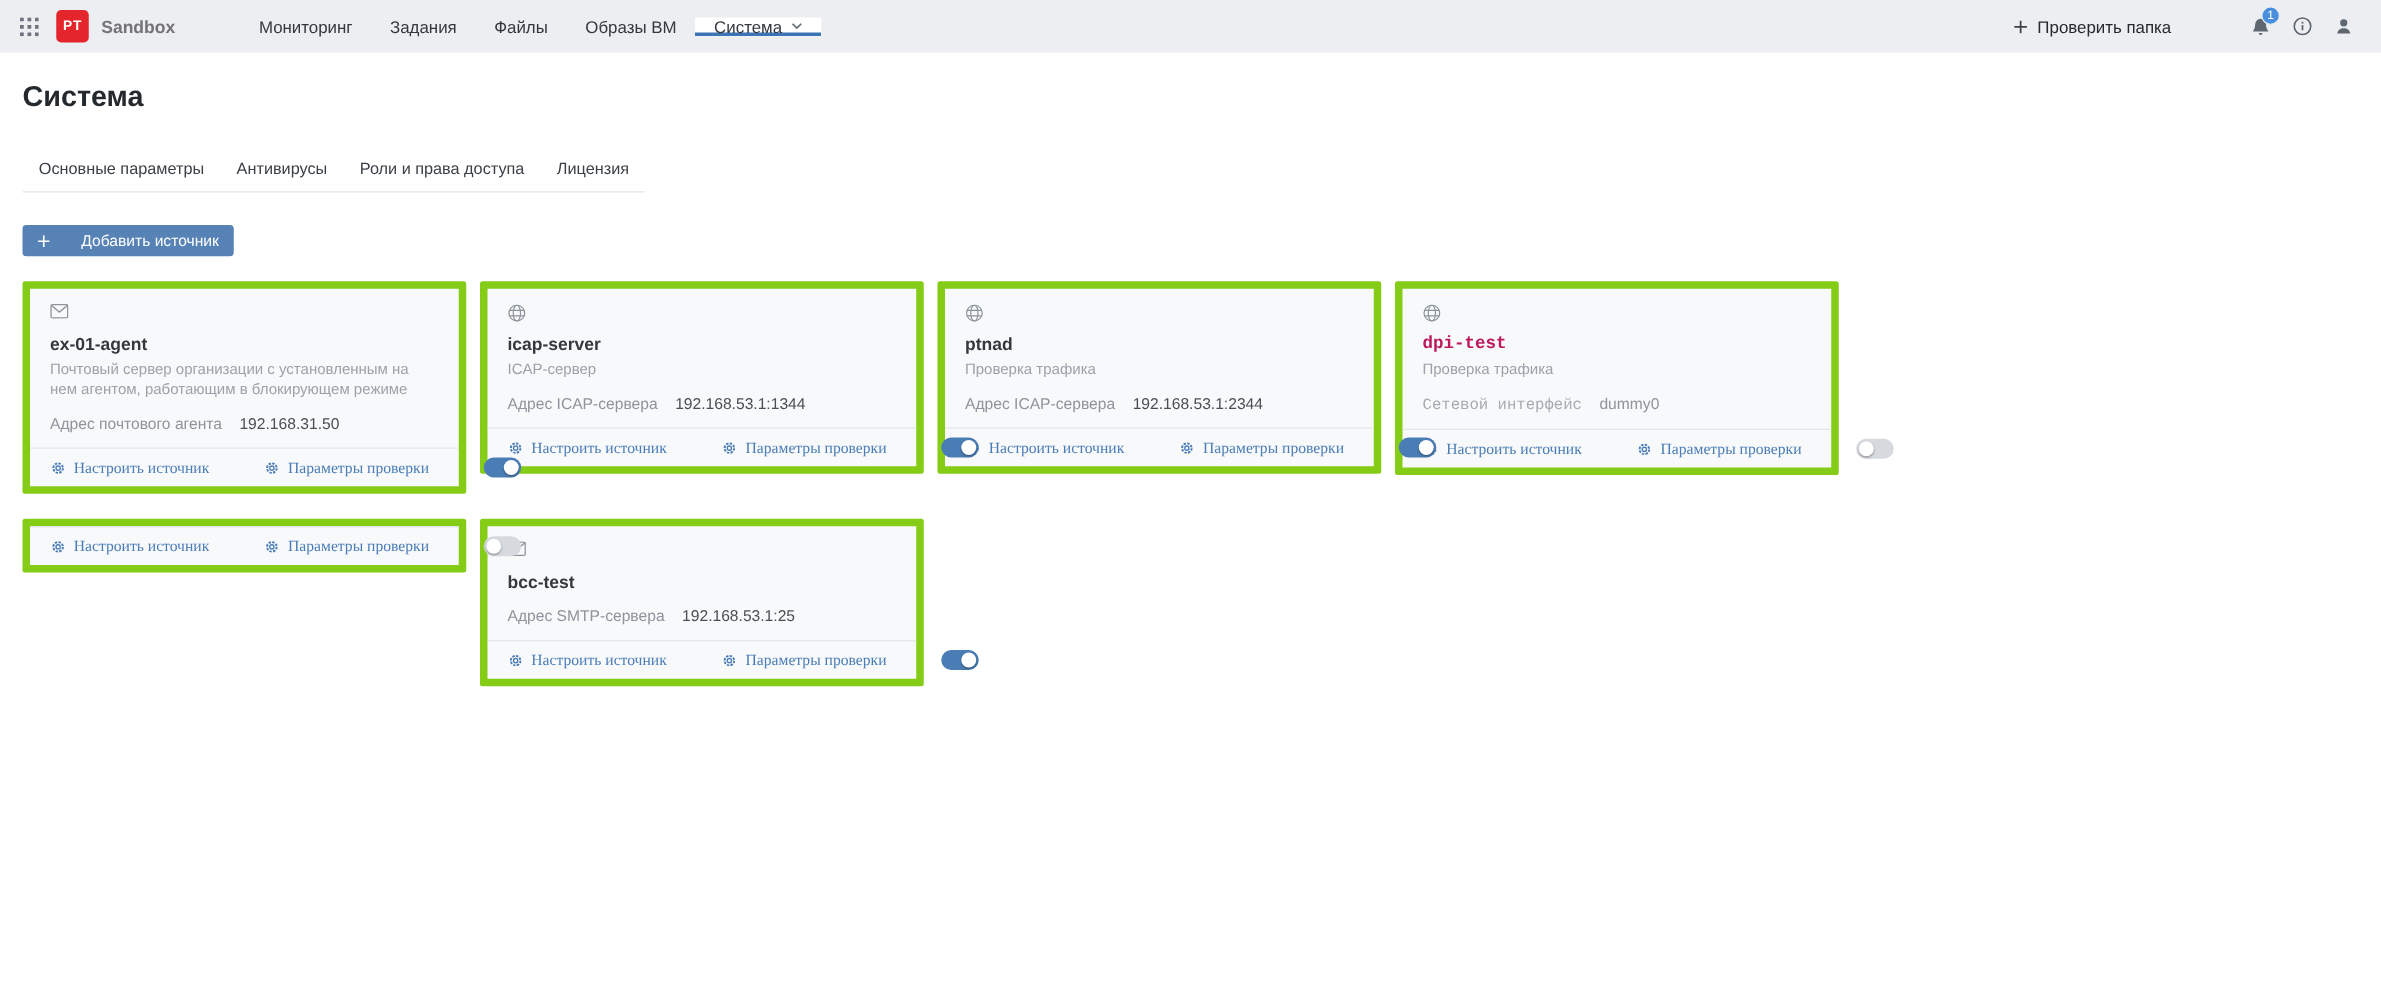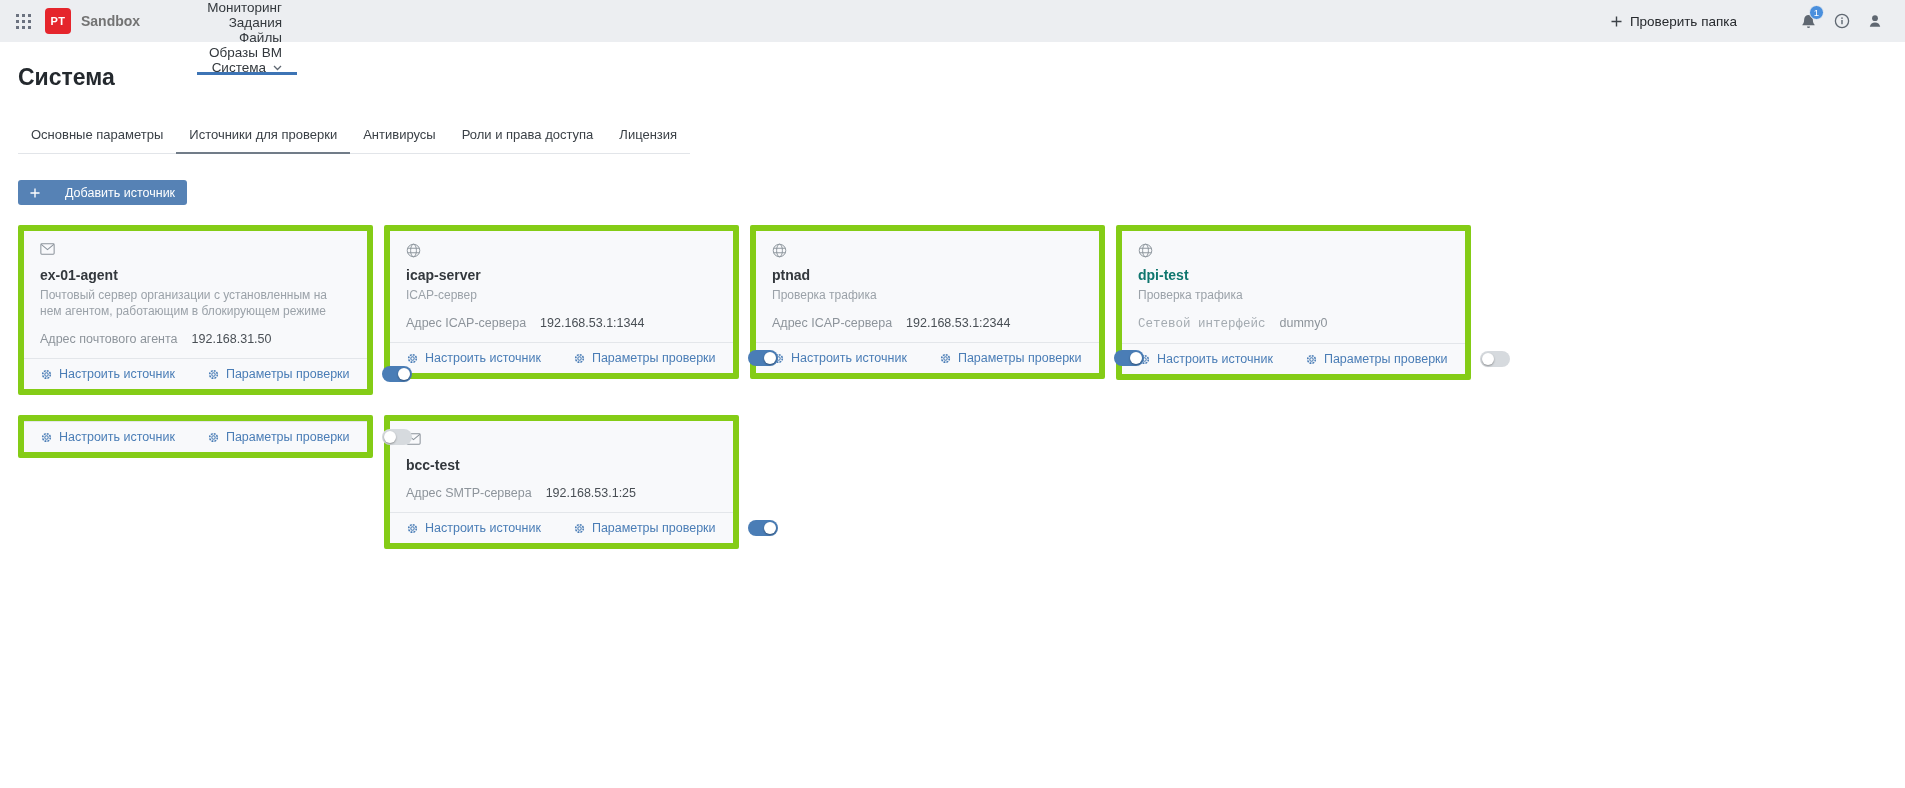--- a/index.html
+++ b/index.html
@@ -21,21 +21,21 @@
     height:42px;background:#eceef1;display:flex;align-items:stretch;
   }
   .topbar-left{display:flex;align-items:center;padding-left:16px;}
   .apps-btn{display:flex;align-items:center;cursor:pointer;margin-right:14px;}
   .logo{
     width:26px;height:26px;border-radius:4px;background:var(--brand-red);
     color:#fff;font-weight:bold;font-size:11px;display:flex;align-items:center;justify-content:center;
     letter-spacing:.5px;cursor:pointer;
   }
   .app-name{font-weight:bold;font-size:14px;color:#737373;margin-left:10px;}
-  .topnav{display:flex;align-items:flex-end;margin-left:52px;flex-direction:column;}
+  .topnav{display:flex;align-items:center;margin-left:52px;}
   .nav-item{
     display:flex;align-items:center;padding:0 15px;font-size:13.5px;color:#33383d;
     cursor:pointer;text-decoration:none;white-space:nowrap;
   }
   .nav-item.active{background:#fff;box-shadow:inset 0 -3px 0 var(--nav-underline-blue);}
   .nav-item .chev{margin-left:7px;display:inline-flex;}
   .topbar-right{margin-left:auto;display:flex;align-items:center;padding-right:22px;}
   .check-files{
     display:flex;align-items:center;gap:8px;font-size:13.5px;color:#26292d;
     cursor:pointer;text-decoration:none;margin-right:46px;white-space:nowrap;
@@ -70,39 +70,39 @@
     width:355px;background:#f8f9fb;border:6px solid #84cc16;border-radius:2px;
   }
   .card-body{padding:12px 16px;}
   .card-icon{display:block;height:15px;margin-bottom:9px;}
   .card-title{font-size:14px;font-weight:bold;color:#33383d;margin-bottom:4px;}
   .card-desc{font-size:12px;color:#9ba2a9;line-height:1.35;}
   .card-prop{margin-top:13px;font-size:12.5px;display:flex;gap:14px;align-items:baseline;}
   .prop-label{color:#8d949b;white-space:nowrap;}
   .prop-value{color:#494f55;word-break:break-all;}
   .card-footer{
-    border-top:1px solid #e3e6ea;padding:7px 16px;display:flex;align-items:center;gap:32px;
+    border-top:1px solid #e3e6ea;padding:7px 16px;display:flex;align-items:center;gap:44px;font-family:Liberation Serif, serif;
   }
   .card-link{
     display:inline-flex;align-items:center;gap:6px;color:var(--accent-blue);
     font-size:12.5px;cursor:pointer;text-decoration:none;white-space:nowrap;
   }
   .gear{display:inline-flex;color:var(--accent-blue);}
   .toggle{
     margin-left:auto;width:30px;height:16px;border-radius:8px;background:#d6dade;
     position:relative;cursor:pointer;flex:none;
   }
   .toggle::after{
     content:"";position:absolute;top:2px;left:2px;width:12px;height:12px;border-radius:50%;
     background:#fff;box-shadow:0 1px 2px rgba(0,0,0,.35);transition:left .1s;
   }
   .toggle.on{background:var(--accent-blue);}
   .toggle.on::after{left:16px;}
   
-  .card.disabled .card-title{color:#0f766e;}
+  .card.disabled .card-title{color:#be185d;font-family:Liberation Mono, monospace;}
   .card.disabled .prop-label{color:#a4abb1;font-family:Liberation Mono, monospace;}
   .card.disabled .prop-value{color:#8d949b;}
 </style>
 </head>
 <body>
 
 <header class="topbar">
   <div class="topbar-left">
     <span class="apps-btn">
       <svg width="15" height="15" viewBox="0 0 15 15" fill="#6b7280">
@@ -166,21 +166,20 @@
       </svg>
     </span>
   </div>
 </header>
 
 <h1 class="page-title">Система</h1>
 
 <div>
   <div class="tabs">
     <a class="tab">Основные параметры</a>
-    <a class="tab active">Источники для проверки</a>
     <a class="tab">Антивирусы</a>
     <a class="tab">Роли и права доступа</a>
     <a class="tab">Лицензия</a>
   </div>
 </div>
 
 <div>
   <button class="add-btn">
     <span style="display:inline-flex;">
       <svg width="10" height="10" viewBox="0 0 11 11" stroke="#ffffff" stroke-width="1.5">

